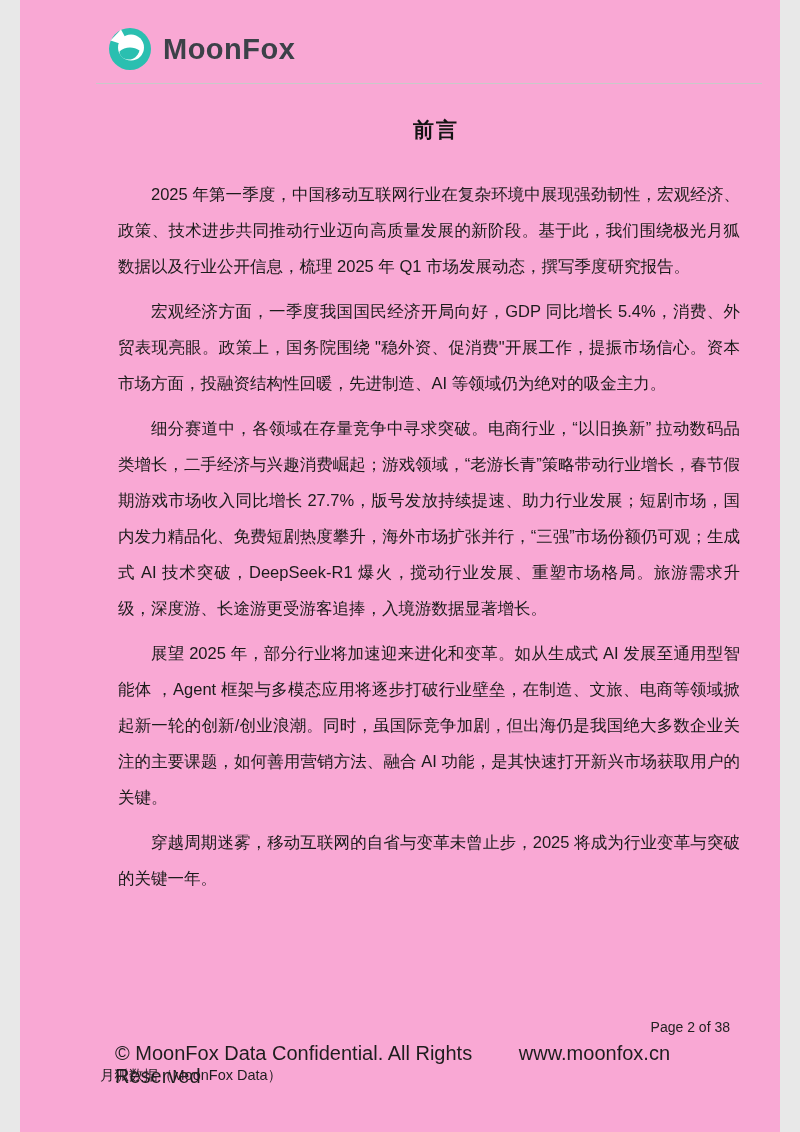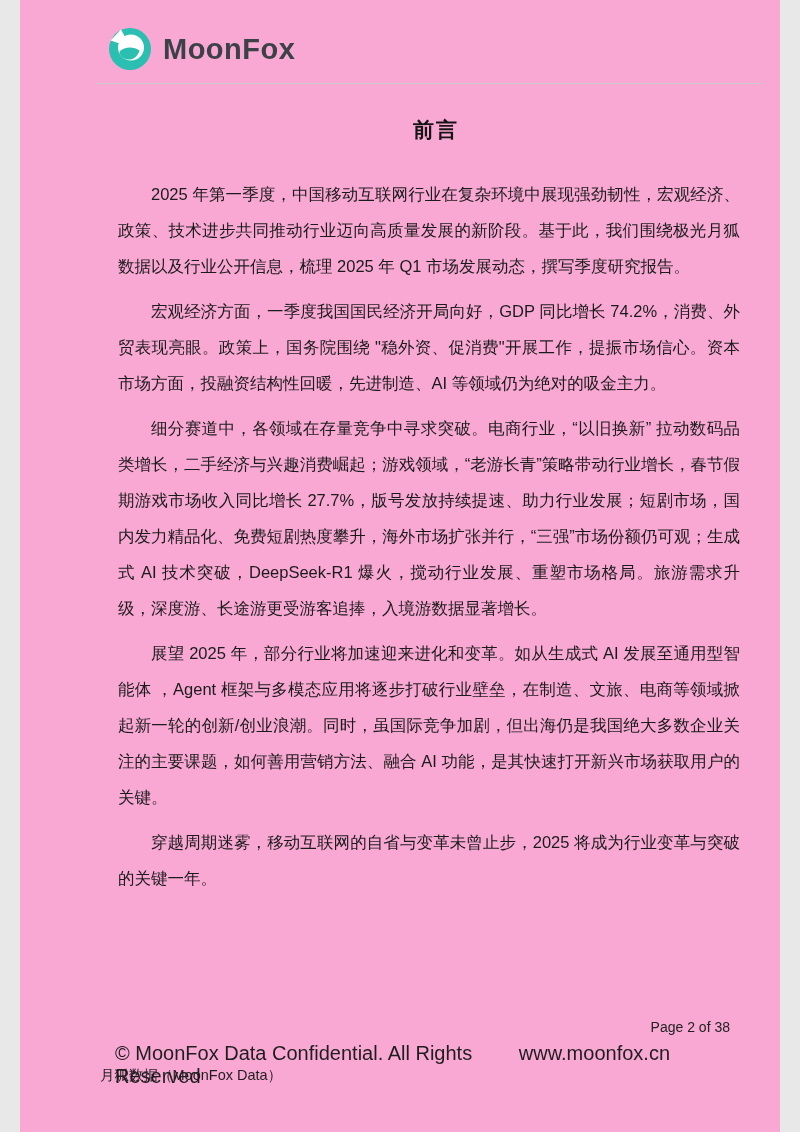--- a/index.html
+++ b/index.html
@@ -111,21 +111,21 @@
     </svg>
     <div class="brand-name">MoonFox</div>
   </div>
 
   <div class="header-rule"></div>
 
   <h1 class="doc-title">前言</h1>
 
   <div class="content">
     <p>2025 年第一季度，中国移动互联网行业在复杂环境中展现强劲韧性，宏观经济、政策、技术进步共同推动行业迈向高质量发展的新阶段。基于此，我们围绕极光月狐数据以及行业公开信息，梳理 2025 年 Q1 市场发展动态，撰写季度研究报告。</p>
-    <p>宏观经济方面，一季度我国国民经济开局向好，GDP 同比增长 74.2%，消费、外贸表现亮眼。政策上，国务院围绕 "稳外资、促消费"开展工作，提振市场信心。资本市场方面，投融资结构性回暖，先进制造、AI 等领域仍为绝对的吸金主力。</p>
+    <p>宏观经济方面，一季度我国国民经济开局向好，GDP 同比增长 5.4%，消费、外贸表现亮眼。政策上，国务院围绕 "稳外资、促消费"开展工作，提振市场信心。资本市场方面，投融资结构性回暖，先进制造、AI 等领域仍为绝对的吸金主力。</p>
     <p>细分赛道中，各领域在存量竞争中寻求突破。电商行业，“以旧换新” 拉动数码品类增长，二手经济与兴趣消费崛起；游戏领域，“老游长青”策略带动行业增长，春节假期游戏市场收入同比增长 27.7%，版号发放持续提速、助力行业发展；短剧市场，国内发力精品化、免费短剧热度攀升，海外市场扩张并行，“三强”市场份额仍可观；生成式 AI 技术突破，DeepSeek-R1 爆火，搅动行业发展、重塑市场格局。旅游需求升级，深度游、长途游更受游客追捧，入境游数据显著增长。</p>
     <p>展望 2025 年，部分行业将加速迎来进化和变革。如从生成式 AI 发展至通用型智能体 ，Agent 框架与多模态应用将逐步打破行业壁垒，在制造、文旅、电商等领域掀起新一轮的创新/创业浪潮。同时，虽国际竞争加剧，但出海仍是我国绝大多数企业关注的主要课题，如何善用营销方法、融合 AI 功能，是其快速打开新兴市场获取用户的关键。</p>
     <p>穿越周期迷雾，移动互联网的自省与变革未曾止步，2025 将成为行业变革与突破的关键一年。</p>
   </div>
 
   <div class="footer-page">Page  2 of 38</div>
 
   <div class="footer-row">
     <span>© MoonFox Data Confidential. All Rights Reserved</span>
     <span class="footer-site">www.moonfox.cn</span>

